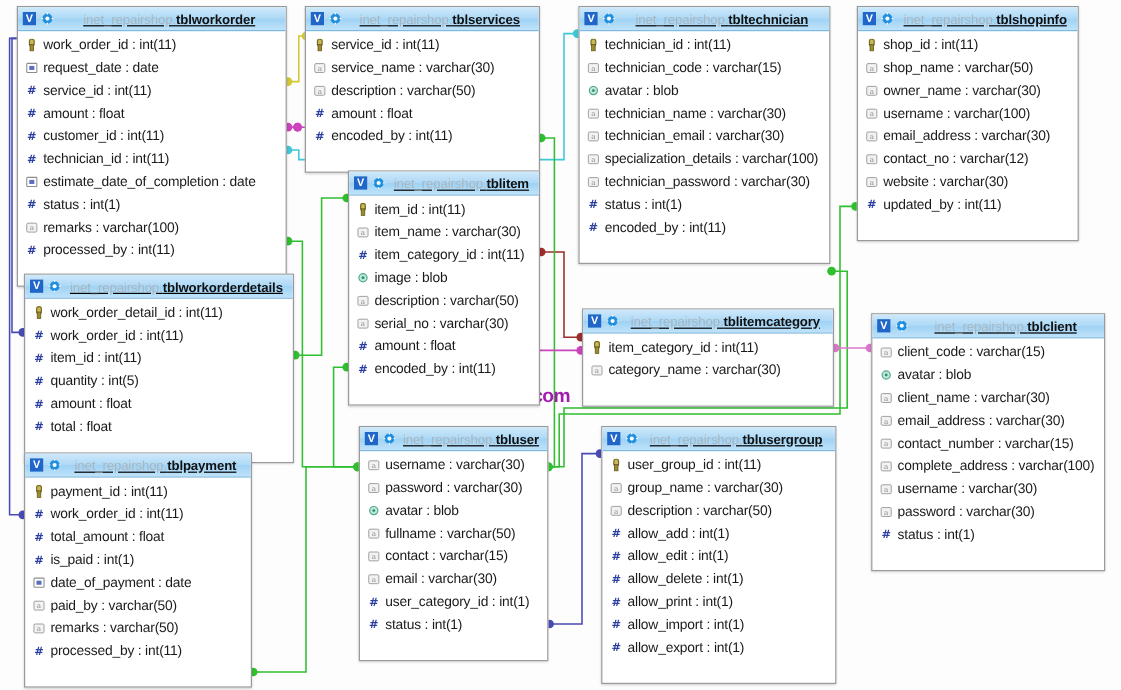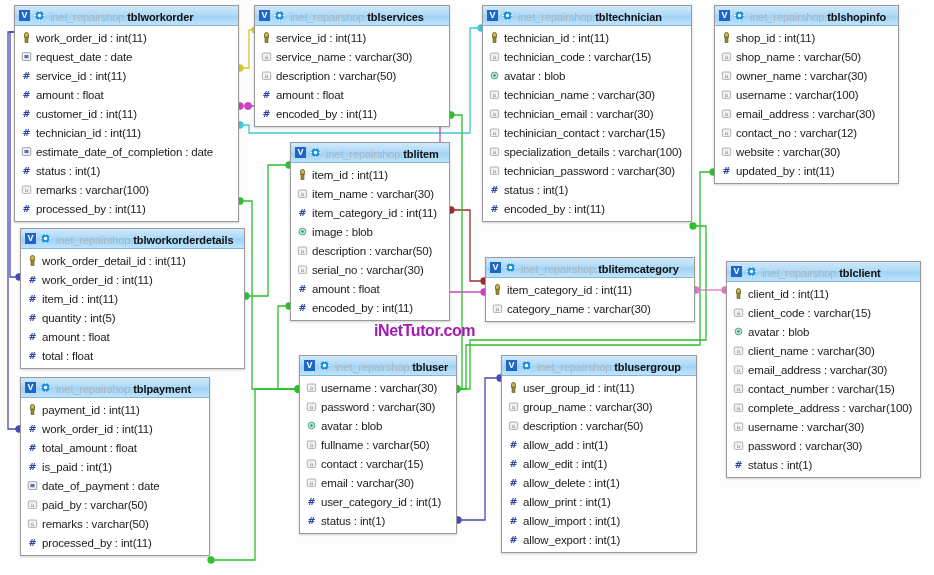--- a/index.html
+++ b/index.html
@@ -65,26 +65,27 @@
     letter-spacing: -0.1px;
   }
   .hd-name {
     font-size: 11px;
     color: #101010;
     font-weight: bold;
     letter-spacing: -0.1px;
   }
   .hd-txt {
     flex: 1 1 auto;
-    text-align: left;
+    text-align: center;
     overflow: hidden;
     padding-right: 2px;
+    text-decoration: underline;
   }
   .tbl-body {
-    padding: 2px 0 3px 0;
+    padding: 2px 0 20px 0;
   }
   .col {
     display: flex;
     align-items: center;
     height: 19px;
     padding-left: 5px;
     white-space: nowrap;
   }
   .col-ic {
     width: 12px;
@@ -397,29 +398,20 @@
           </span>
           <span class="col-txt">technician_email : varchar(30)</span>
         </div>
         <div class="col">
           <span class="col-ic">
             <svg width="11" height="11" viewBox="0 0 11 11">
               <rect x="1.3" y="2" width="8.4" height="7.4" rx="1" fill="#f2f2f2" stroke="#9d9d9d" stroke-width="0.8"></rect>
               <text x="5.5" y="8" text-anchor="middle" font-size="6" fill="#8a8a8a" font-family="DejaVu Serif, serif">a</text>
             </svg>
           </span>
-          <span class="col-txt">techinician_contact : varchar(15)</span>
-        </div>
-        <div class="col">
-          <span class="col-ic">
-            <svg width="11" height="11" viewBox="0 0 11 11">
-              <rect x="1.3" y="2" width="8.4" height="7.4" rx="1" fill="#f2f2f2" stroke="#9d9d9d" stroke-width="0.8"></rect>
-              <text x="5.5" y="8" text-anchor="middle" font-size="6" fill="#8a8a8a" font-family="DejaVu Serif, serif">a</text>
-            </svg>
-          </span>
           <span class="col-txt">specialization_details : varchar(100)</span>
         </div>
         <div class="col">
           <span class="col-ic">
             <svg width="11" height="11" viewBox="0 0 11 11">
               <rect x="1.3" y="2" width="8.4" height="7.4" rx="1" fill="#f2f2f2" stroke="#9d9d9d" stroke-width="0.8"></rect>
               <text x="5.5" y="8" text-anchor="middle" font-size="6" fill="#8a8a8a" font-family="DejaVu Serif, serif">a</text>
             </svg>
           </span>
           <span class="col-txt">technician_password : varchar(30)</span>
@@ -753,29 +745,20 @@
               <line x1="9" y1="5.5" x2="10.4" y2="5.5"></line>
             </g>
           </svg>
         </span>
         <span class="hd-txt"><span class="hd-schema">inet_repairshop.</span><span class="hd-name">tblclient</span></span>
       </div>
       <div class="tbl-body">
         <div class="col">
           <span class="col-ic">
             <svg width="11" height="11" viewBox="0 0 11 11">
-              <rect x="3.5" y="0.5" width="4" height="6" rx="2" fill="#c8b85a" stroke="#7a6d22"></rect>
-              <rect x="4" y="5" width="3" height="5.5" fill="#9a8b2e" stroke="#5c521a" stroke-width="0.6"></rect>
-            </svg>
-          </span>
-          <span class="col-txt">client_id : int(11)</span>
-        </div>
-        <div class="col">
-          <span class="col-ic">
-            <svg width="11" height="11" viewBox="0 0 11 11">
               <rect x="1.3" y="2" width="8.4" height="7.4" rx="1" fill="#f2f2f2" stroke="#9d9d9d" stroke-width="0.8"></rect>
               <text x="5.5" y="8" text-anchor="middle" font-size="6" fill="#8a8a8a" font-family="DejaVu Serif, serif">a</text>
             </svg>
           </span>
           <span class="col-txt">client_code : varchar(15)</span>
         </div>
         <div class="col">
           <span class="col-ic">
             <svg width="11" height="11" viewBox="0 0 11 11">
               <circle cx="5.5" cy="5.5" r="3.4" fill="#bfe8d8" stroke="#4fa98a" stroke-width="1"></circle>

